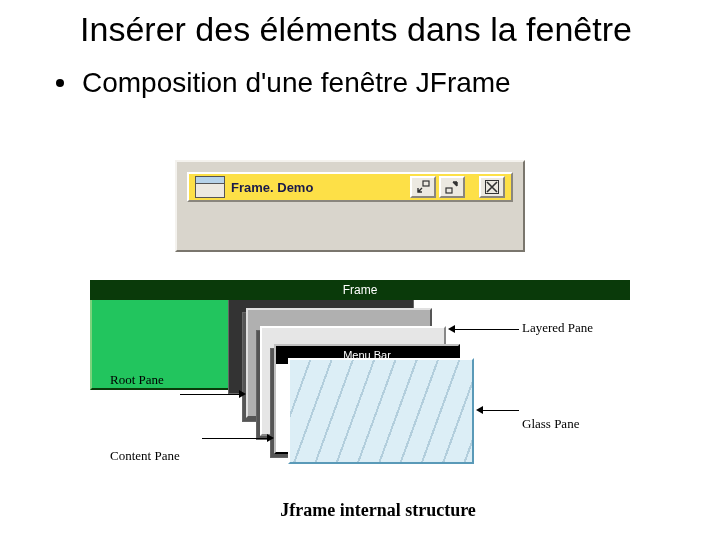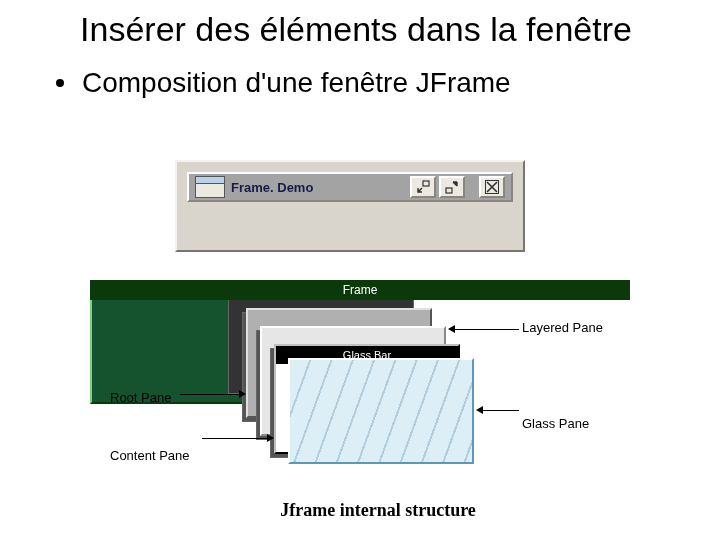--- a/index.html
+++ b/index.html
@@ -34,21 +34,21 @@
     left: 175px; top: 160px;
     width: 350px; height: 92px;
     background: #d9d5cc;
     border: 2px solid;
     border-color: #f4f2ee #7a766d #7a766d #f4f2ee;
   }
   .demo-inner {
     position: absolute;
     left: 10px; right: 10px; top: 10px;
     height: 30px;
-    background: #a3a3a3;
+    background: #fde047;
     border: 2px solid;
     border-color: #fff #8a867d #8a867d #fff;
     display: flex;
     align-items: center;
     padding: 2px 6px;
     gap: 6px;
   }
   .demo-win-icon {
     width: 30px; height: 22px;
     background: #ece9e1;
@@ -93,22 +93,22 @@
     background: #fff;
   }
   .pane-shadow {
     position: absolute;
     border: 1px solid #666;
     background: #555;
   }
   
   .frame-shadow { left: 138px; top: 4px; width: 186px; height: 110px; background:#333; }
   .frame-pane {
-    left: 142px; top: 0; width: 186px; height: 124px;
-    background: #14532d;
+    left: 142px; top: 0; width: 186px; height: 110px;
+    background: #22c55e;
     border: 2px solid;
     border-color: #7cd27c #0a3a0a #0a3a0a #7cd27c;
   }
   .frame-title {
     position: absolute; left: 0; right: 0; top: 0; height: 20px;
     background: #0a3a0a;
     color: #fff;
     font-family: Verdana, sans-serif;
     font-size: 12px;
     text-align: center;
@@ -155,21 +155,21 @@
     position: absolute; inset: 0;
     background: repeating-linear-gradient(
       110deg,
       transparent 0 18px,
       #a8c6d6 18px 20px
     );
     opacity: 0.8;
   }
   .label {
     position: absolute;
-    font-family: Liberation Sans, sans-serif;
+    font-family: Liberation Serif, serif;
     font-size: 13px;
     color: #000;
   }
   .arrow-line {
     position: absolute;
     background: #000;
     height: 1px;
   }
   .arrow-head-r {
     position: absolute;
@@ -243,34 +243,34 @@
   </div>
 
   <div class="pane-shadow root-shadow"></div>
   <div class="pane root-pane"></div>
 
   <div class="pane-shadow layered-shadow"></div>
   <div class="pane layered-pane"></div>
 
   <div class="pane-shadow content-shadow"></div>
   <div class="pane content-pane">
-    <div class="menu-bar">Glass Bar</div>
+    <div class="menu-bar">Menu Bar</div>
   </div>
 
   <div class="glass-pane"></div>
 
   <span class="label" style="left:432px; top:40px;">Layered Pane</span>
   <span class="arrow-head-l" style="left:358px; top:45px;"></span>
   <span class="arrow-line" style="left:365px; top:49px; width:64px;"></span>
 
   <span class="label" style="left:432px; top:136px;">Glass Pane</span>
   <span class="arrow-head-l" style="left:386px; top:126px;"></span>
   <span class="arrow-line" style="left:393px; top:130px; width:36px;"></span>
 
-  <span class="label" style="left:20px; top:110px;">Root Pane</span>
+  <span class="label" style="left:20px; top:92px;">Root Pane</span>
   <span class="arrow-line" style="left:90px; top:114px; width:60px;"></span>
   <span class="arrow-head-r" style="left:149px; top:110px;"></span>
 
   <span class="label" style="left:20px; top:150px;margin-top:18px;">Content Pane</span>
   <span class="arrow-line" style="left:112px; top:158px; width:66px;"></span>
   <span class="arrow-head-r" style="left:177px; top:154px;"></span>
 </div>
 
 <div class="caption">Jframe internal structure</div>
 

